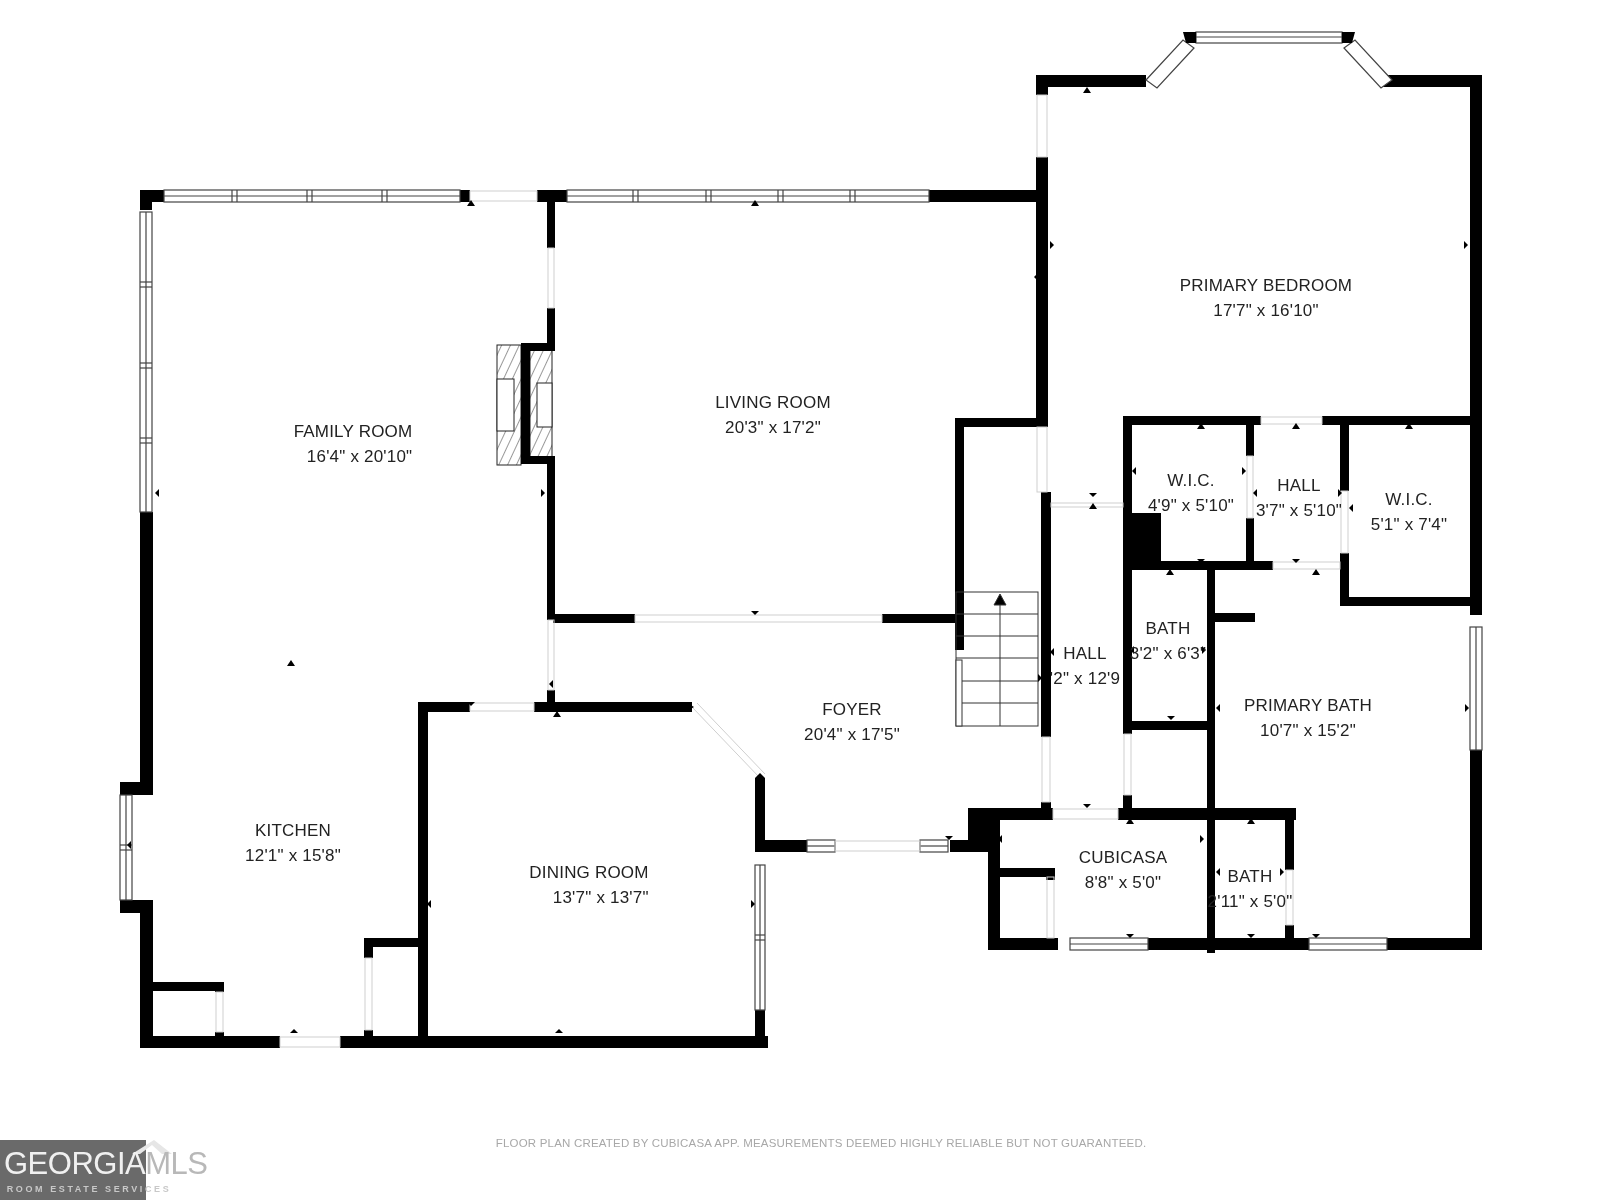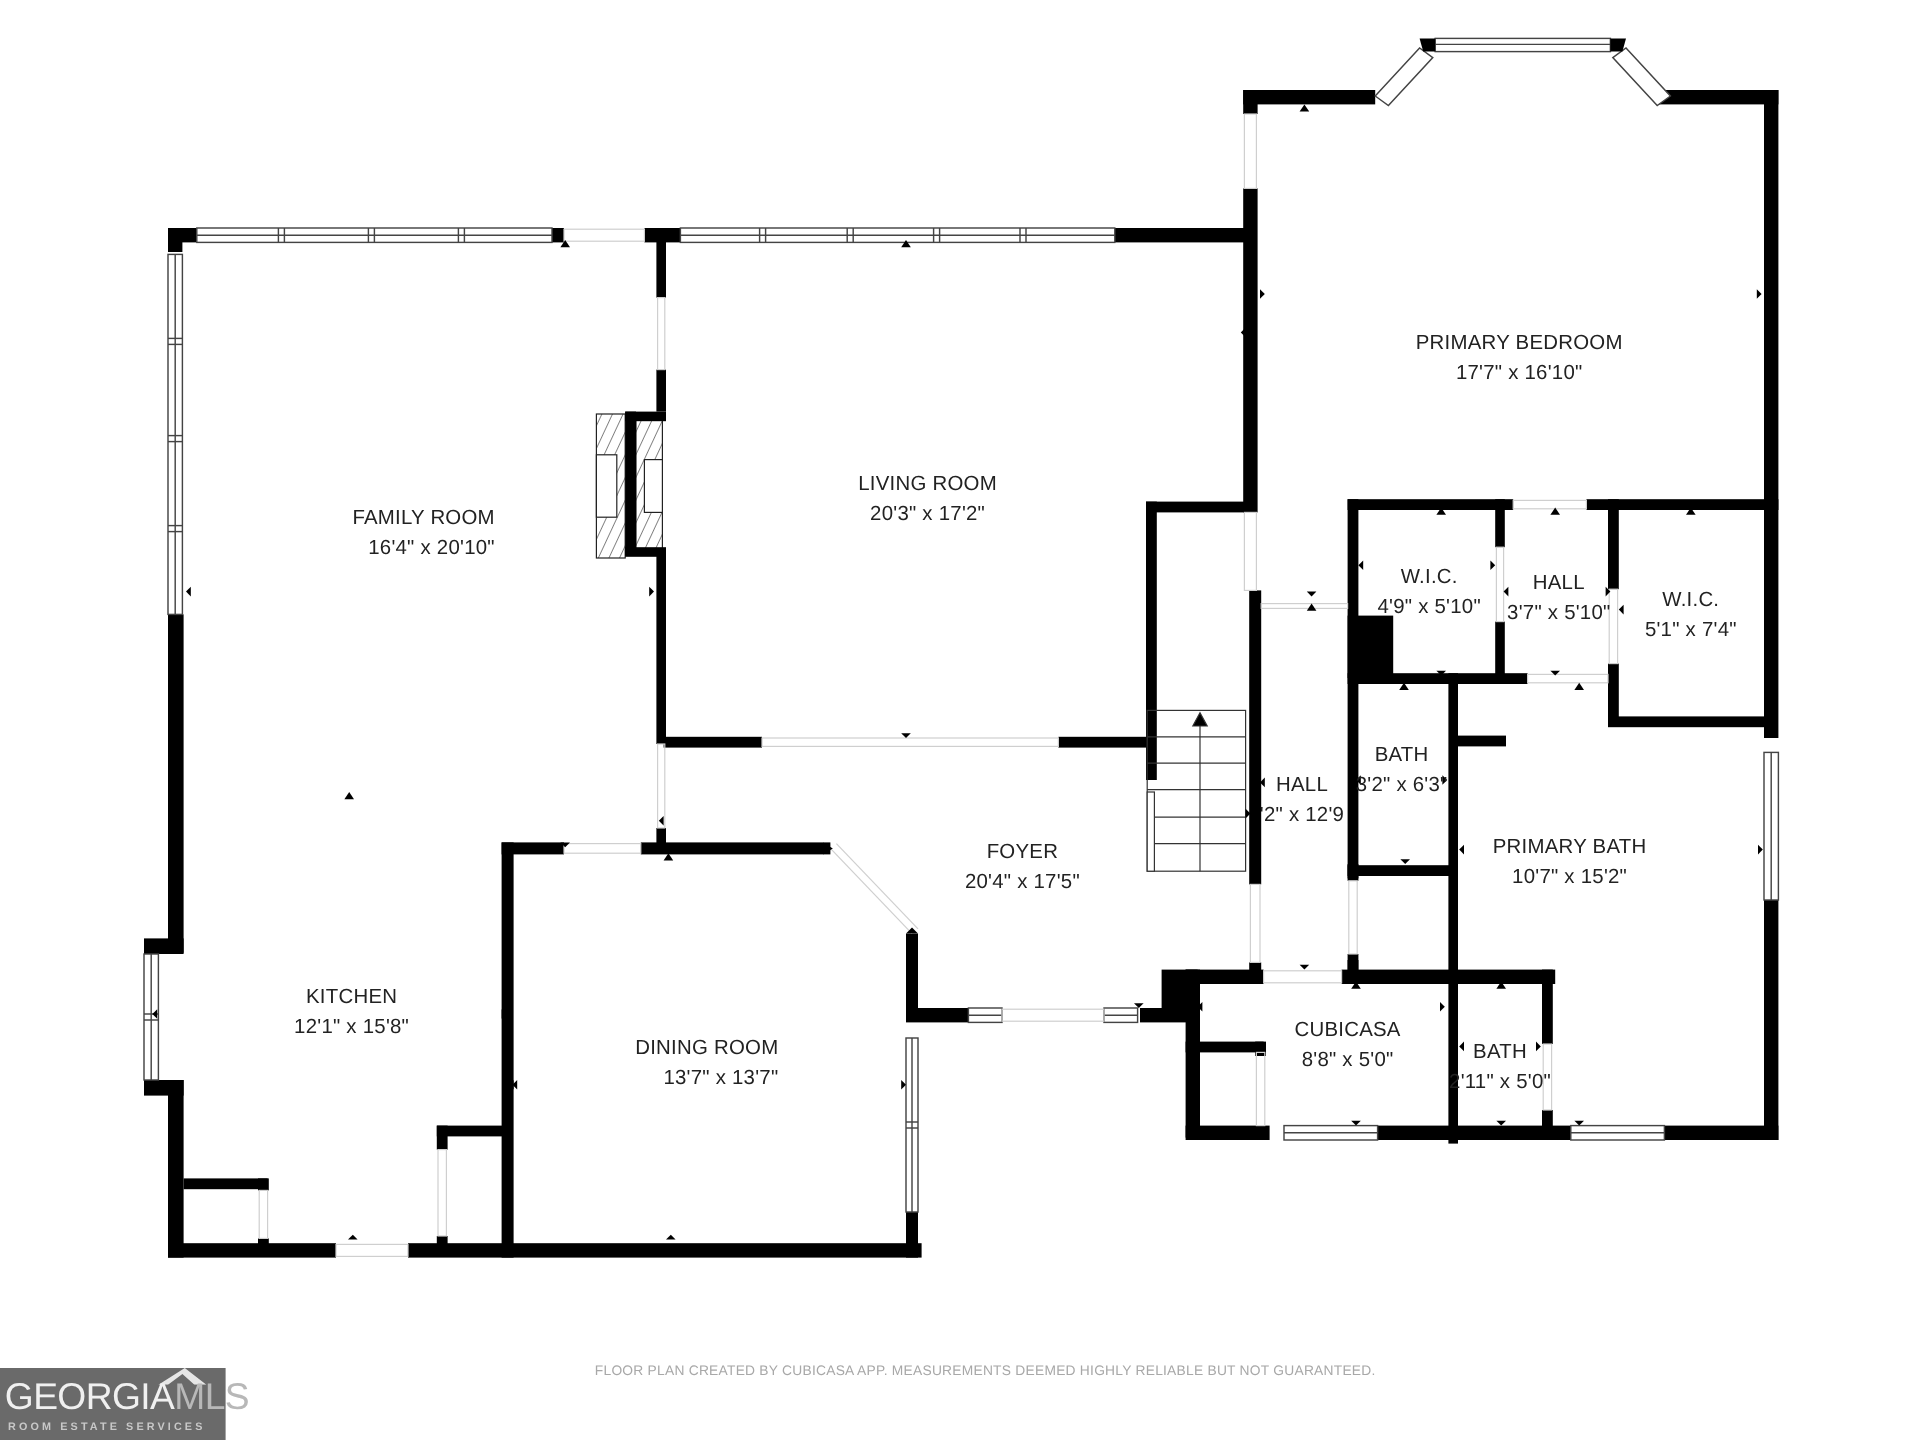--- a/index.html
+++ b/index.html
@@ -1,21 +1,21 @@
 <!DOCTYPE html>
 <html><head>
 <meta charset="utf-8">
 <style>
   html, body { margin:0; padding:0; background:#ffffff; }
   body { width:1600px; height:1200px; position:relative; overflow:hidden; font-family:"DejaVu Sans", sans-serif; }
   #plan { position:absolute; left:0; top:0; width:1600px; height:1200px; }
   .lbl { position:absolute; transform:translate(-50%,0); text-align:center; color:#222; font-family:"Liberation Sans","DejaVu Sans",sans-serif; font-size:17px; line-height:25px; white-space:nowrap; letter-spacing:0.2px; }
   .lbl .name, .lbl .dim { display:block; }
   .footer-note { position:absolute; left:785px; top:1137px; transform:translateX(-50%); color:#a8a8a8; font-family:"Liberation Sans",sans-serif; font-size:11.5px; letter-spacing:0.2px; white-space:nowrap;margin-left:36px; }
-  .logo { position:absolute; left:0; top:1140px; width:188px; height:60px; background:#6a6a6a; }
+  .logo { position:absolute; left:0; top:1140px; width:146px; height:60px; background:#6a6a6a; }
   .logo .word { position:absolute; left:4px; top:7px; font-family:"Liberation Sans",sans-serif; font-size:31px; letter-spacing:-0.5px; line-height:34px; }
   .logo .word .g { color:#f0f0f0; }
   .logo .word .m { color:#b8b8b8; }
   .logo .sub { position:absolute; left:0; width:178px; top:44px; text-align:center; font-family:"Liberation Sans",sans-serif; font-size:9px; font-weight:bold; letter-spacing:2.6px; color:#c8c8c8; }
   .logo svg { position:absolute; left:122px; top:0; }
 </style>
 </head>
 <body>
 
 <svg id="plan" viewBox="0 0 1600 1200" xmlns="http://www.w3.org/2000/svg">

